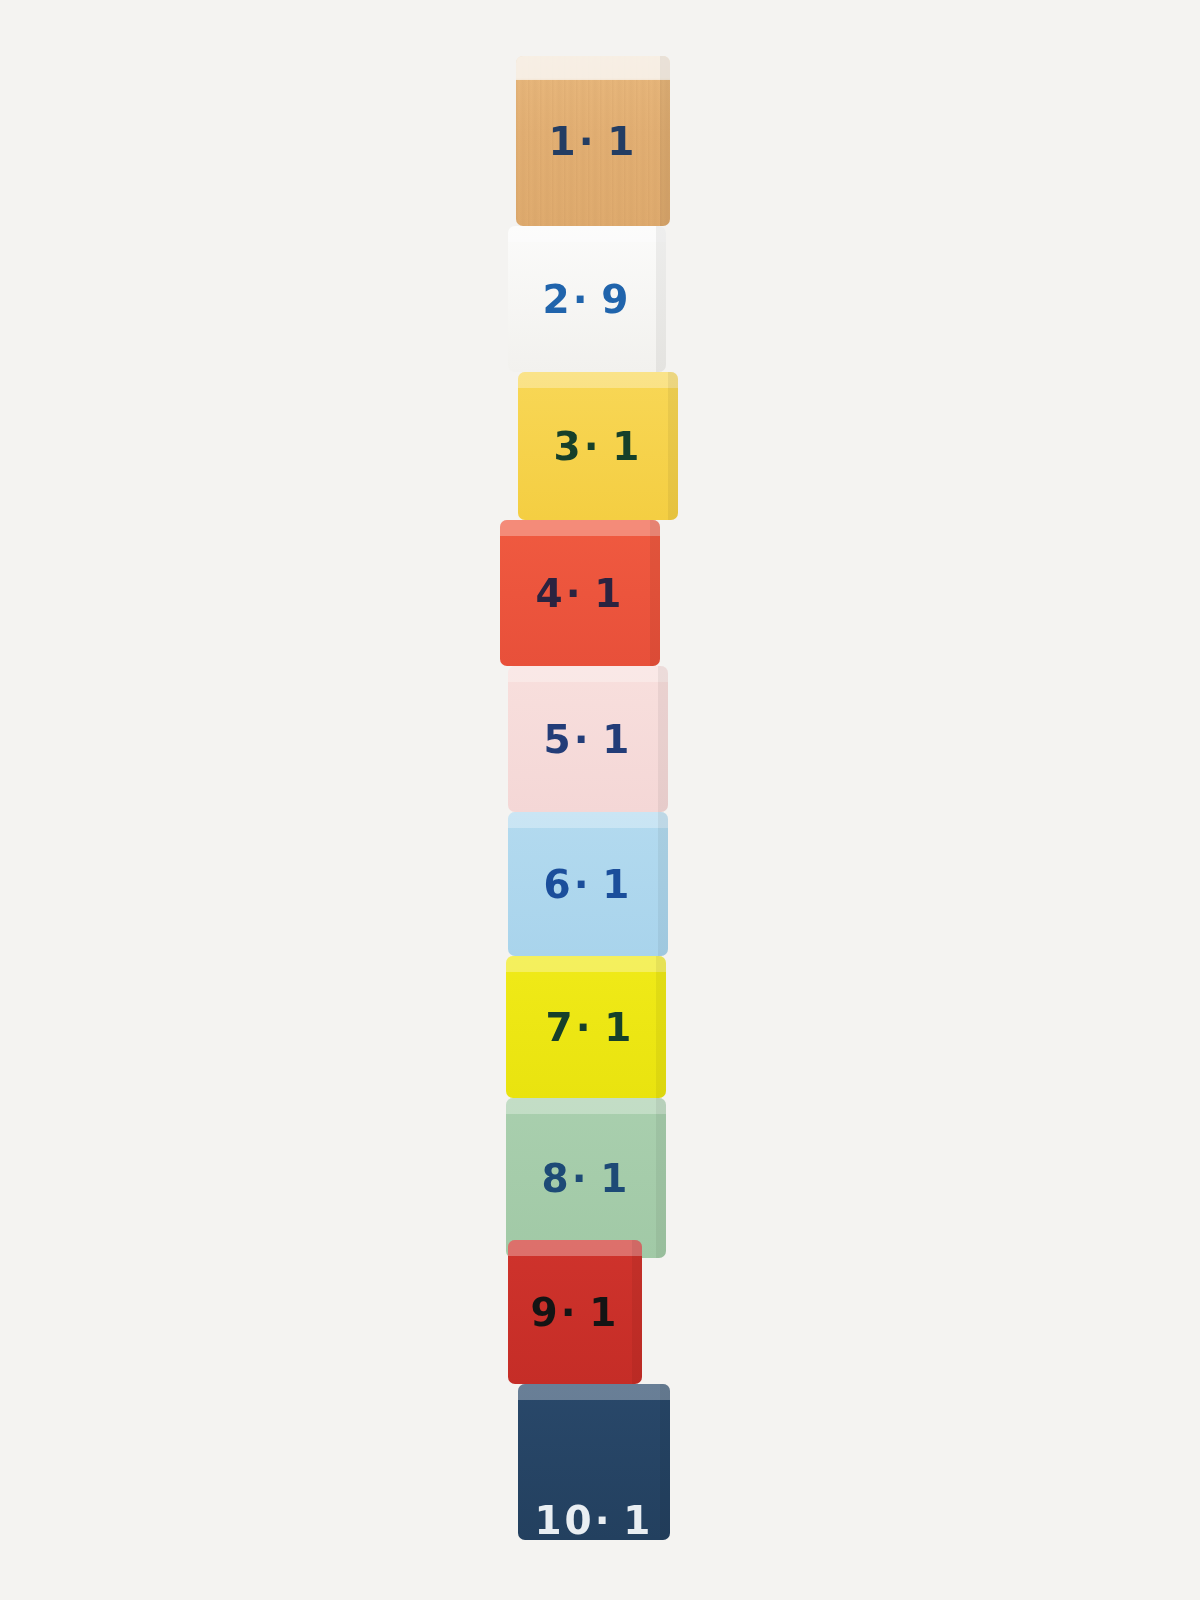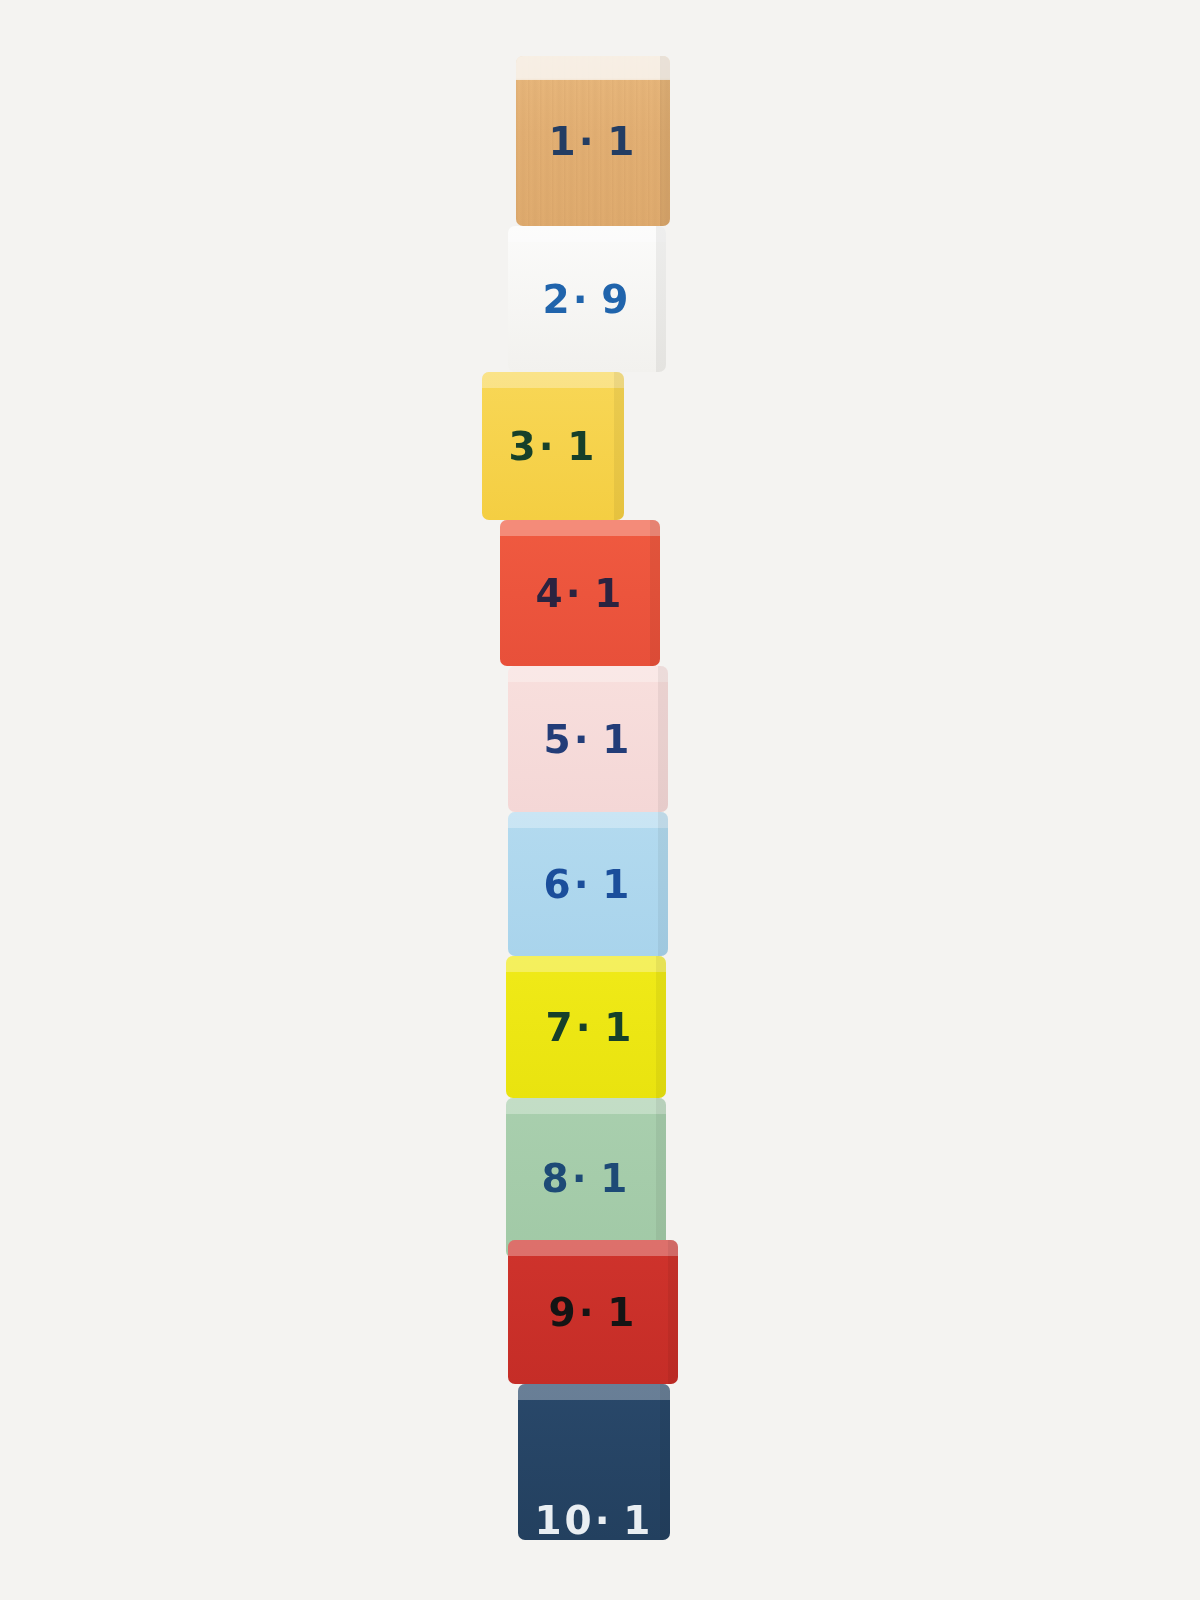--- a/index.html
+++ b/index.html
@@ -118,21 +118,21 @@
     <span class="side-face"></span>
     <span class="block-label txt-navy">1· 1</span>
   </div>
 
   <div class="block blk-white" style="left:508px; top:226px; width:158px; height:146px;">
     <span class="top-face"></span>
     <span class="side-face"></span>
     <span class="block-label txt-blue">2· 9</span>
   </div>
 
-  <div class="block blk-yellow" style="left:482px; top:372px; width:142px; height:148px;">
+  <div class="block blk-yellow" style="left:518px; top:372px; width:160px; height:148px;">
     <span class="top-face"></span>
     <span class="side-face"></span>
     <span class="block-label txt-dgreen">3· 1</span>
   </div>
 
   <div class="block blk-red" style="left:500px; top:520px; width:160px; height:146px;align-items:center;">
     <span class="top-face"></span>
     <span class="side-face"></span>
     <span class="block-label txt-dark">4· 1</span>
   </div>
@@ -154,21 +154,21 @@
     <span class="side-face"></span>
     <span class="block-label txt-dgreen">7· 1</span>
   </div>
 
   <div class="block blk-mint" style="left:506px; top:1098px; width:160px; height:160px;">
     <span class="top-face"></span>
     <span class="side-face"></span>
     <span class="block-label" style="color:#1d4a76">8· 1</span>
   </div>
 
-  <div class="block blk-red2" style="left:508px; top:1240px; width:170px; height:144px;">
+  <div class="block blk-red2" style="left:508px; top:1240px; width:134px; height:144px;">
     <span class="top-face"></span>
     <span class="side-face"></span>
     <span class="block-label txt-black">9· 1</span>
   </div>
 
   <div class="block blk-navy" style="left:518px; top:1384px; width:152px; height:156px;align-items:flex-end;">
     <span class="top-face"></span>
     <span class="side-face"></span>
     <span class="block-label txt-white">10· 1</span>
   </div>

